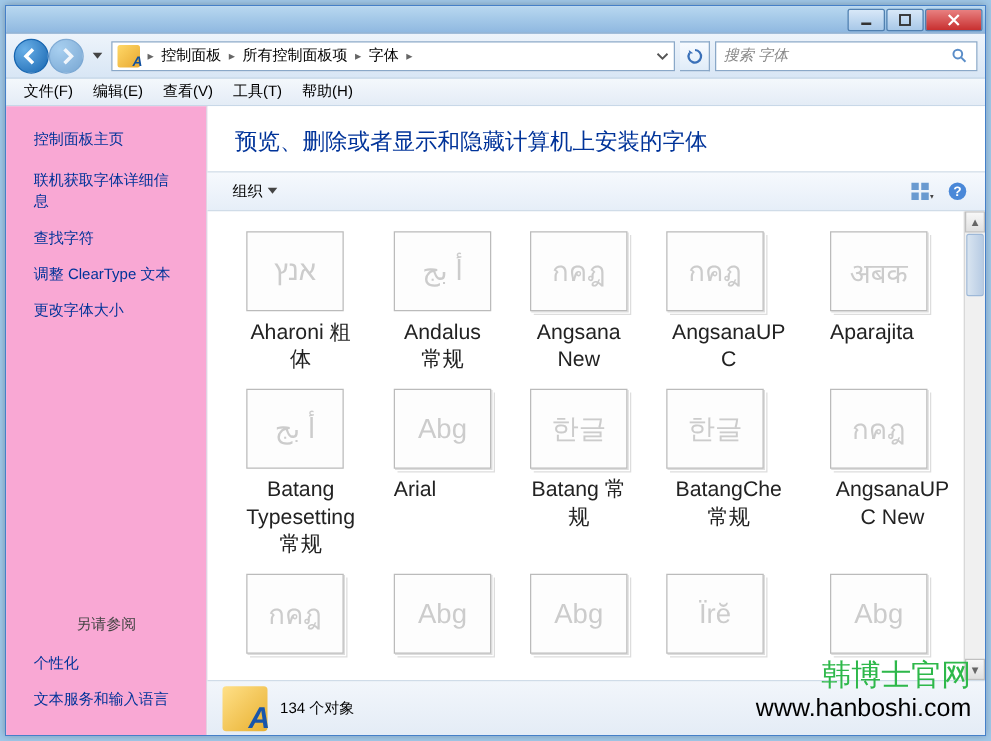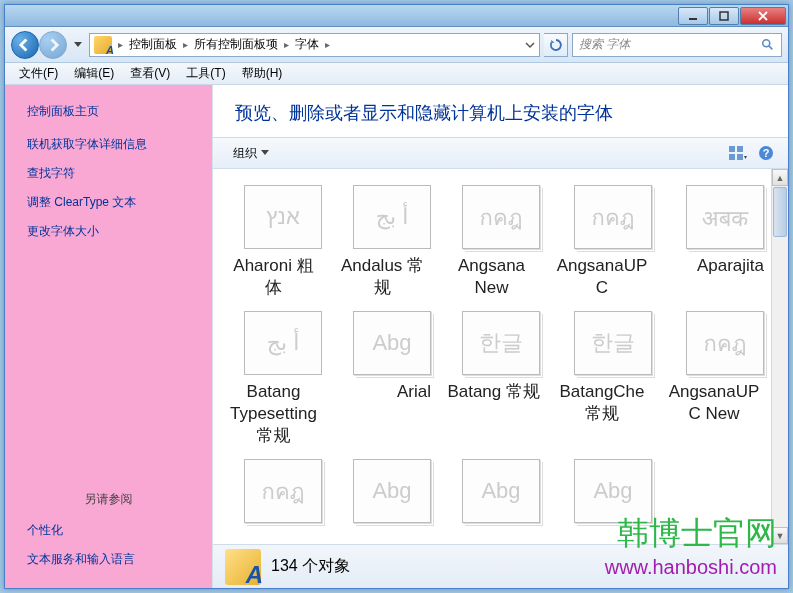--- a/index.html
+++ b/index.html
@@ -33,30 +33,30 @@
 .sidebar-spacer { flex: 1; }
 .sidebar-footer { padding: 0 22px; }
 .sidebar-footer-title { color: #444; padding: 6px 0 8px; text-align: center; }
 .main { flex: 1; display: flex; flex-direction: column; background: #fff; }
 .main-header { padding: 16px 22px 12px; color: #003399; font-size: 18px; }
 .toolbar { height: 32px; background: linear-gradient(#f6f9fd, #e6eef8); border-top: 1px solid #d0dce8; border-bottom: 1px solid #d0dce8; display: flex; align-items: center; padding: 0 12px; font-size: 12px; }
 .tool-btn { padding: 3px 8px; cursor: pointer; display: flex; align-items: center; gap: 4px; }
 .tool-right { margin-left: auto; display: flex; gap: 8px; align-items: center; }
 .tool-icon { width: 20px; height: 20px; display: flex; align-items: center; justify-content: center; cursor: pointer; }
 .font-grid { flex: 1; overflow: auto; padding: 12px 8px; display: grid; grid-template-columns: repeat(5, 1fr); gap: 4px 4px; align-content: start; }
-.font-item { display: flex; flex-direction: column; align-items: flex-end; padding: 4px; cursor: pointer; }
+.font-item { display: flex; flex-direction: column; align-items: flex-start; padding: 4px; cursor: pointer; margin-left: 19px; }
 .font-preview { width: 78px; height: 64px; border: 1px solid #bbb; background: #fdfdfd; box-shadow: 1px 1px 0 #ddd, 2px 2px 0 #fff, 3px 3px 0 #ddd; display: flex; align-items: center; justify-content: center; font-size: 22px; color: #ccc; margin-bottom: 6px; overflow: hidden; }
 .font-preview.single { box-shadow: none; }
 .font-label { font-size: 17px; text-align: center; color: #222; line-height: 1.3; max-width: 100px; word-wrap: break-word; }
-.statusbar { height: 44px; border-top: 1px solid #d0dce8; background: linear-gradient(#f2f6fb, #e4ecf6); display: flex; align-items: center; padding: 17px 12px; font-size: 16px; gap: 10px; }
+.statusbar { height: 44px; border-top: 1px solid #d0dce8; background: linear-gradient(#f2f6fb, #e4ecf6); display: flex; align-items: center; padding: 17px 12px; font-size: 12px; gap: 10px; }
 .status-icon { width: 36px; height: 36px; background: linear-gradient(135deg, #ffe088, #e8b030); border-radius: 3px; position: relative; }
 .status-icon::after { content: "A"; position: absolute; bottom: -4px; right: -2px; font-size: 24px; font-weight: bold; font-style: italic; color: #1855aa; }
 .watermark { position: absolute; right: 16px; bottom: 14px; text-align: right; pointer-events: none; }
-.watermark .wm1 { color: #2eb84a; font-size: 32px; font-weight: 500; }
-.watermark .wm2 { color: #a21caf; font-size: 20px; }
+.watermark .wm1 { color: #2eb84a; font-size: 24px; font-weight: 500; }
+.watermark .wm2 { color: #000000; font-size: 20px; }
 .scrollbar-v { position: absolute; right: 0; top: 0; bottom: 0; width: 17px; background: #f0f0f0; border-left: 1px solid #d8d8d8; }
 .scroll-btn { height: 17px; background: linear-gradient(#f8f8f8, #e0e0e0); border: 1px solid #c0c0c0; display: flex; align-items: center; justify-content: center; font-size: 9px; color: #666; }
 .scroll-thumb { position: absolute; top: 18px; left: 1px; right: 1px; height: 50px; background: linear-gradient(90deg, #d8e4f0, #b8cce4); border: 1px solid #9db8d8; border-radius: 2px; }
 .grid-wrap { position: relative; flex: 1; overflow: hidden; }
 </style>
 </head>
 <body>
 
 <div class="window">
   <div class="titlebar">
@@ -223,20 +223,24 @@
             </div>
             <div class="font-item">
               <div class="font-preview">Abg</div>
               <div class="font-label"></div>
             </div>
             <div class="font-item">
               <div class="font-preview">Abg</div>
               <div class="font-label"></div>
             </div>
             <div class="font-item">
+              <div class="font-preview">Ïrĕ</div>
+              <div class="font-label"></div>
+            </div>
+            <div class="font-item">
               <div class="font-preview">Abg</div>
               <div class="font-label"></div>
             </div>
           </div>
         <div class="scrollbar-v">
           <div class="scroll-btn">▲</div>
           <div class="scroll-thumb"></div>
           <div class="scroll-btn" style="position:absolute;bottom:0;left:0;right:0">▼</div>
         </div>
       </div>

